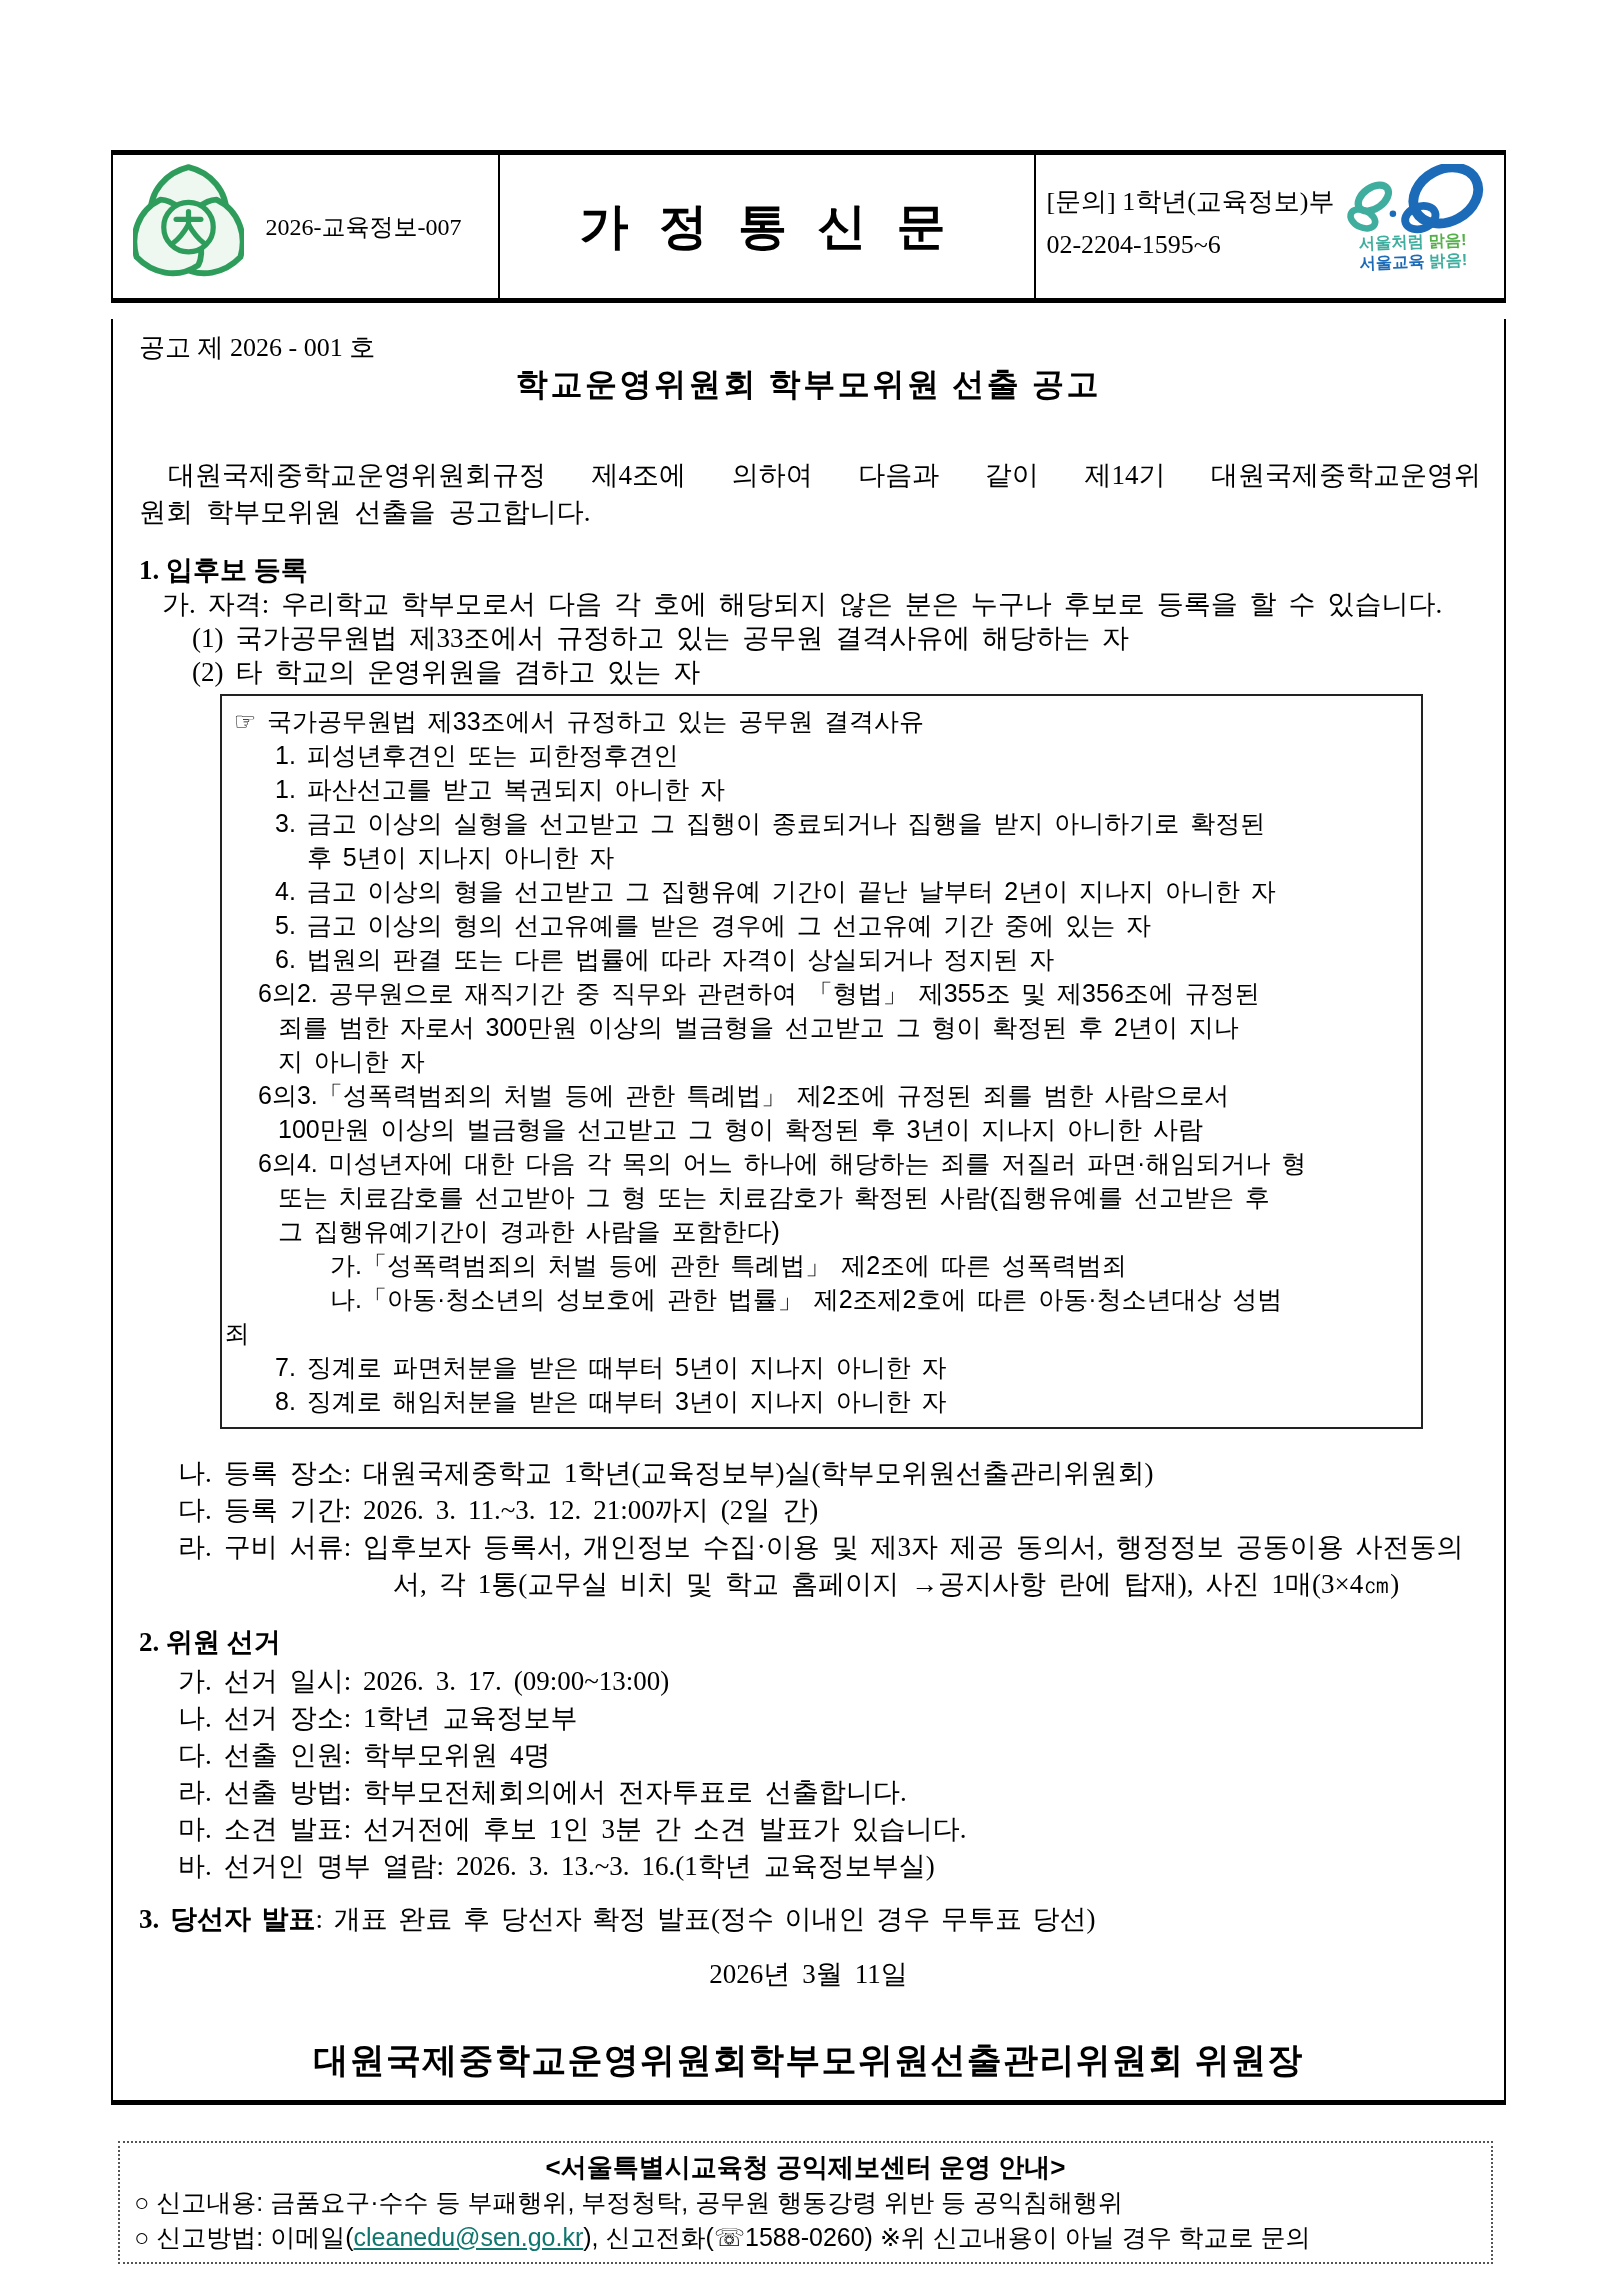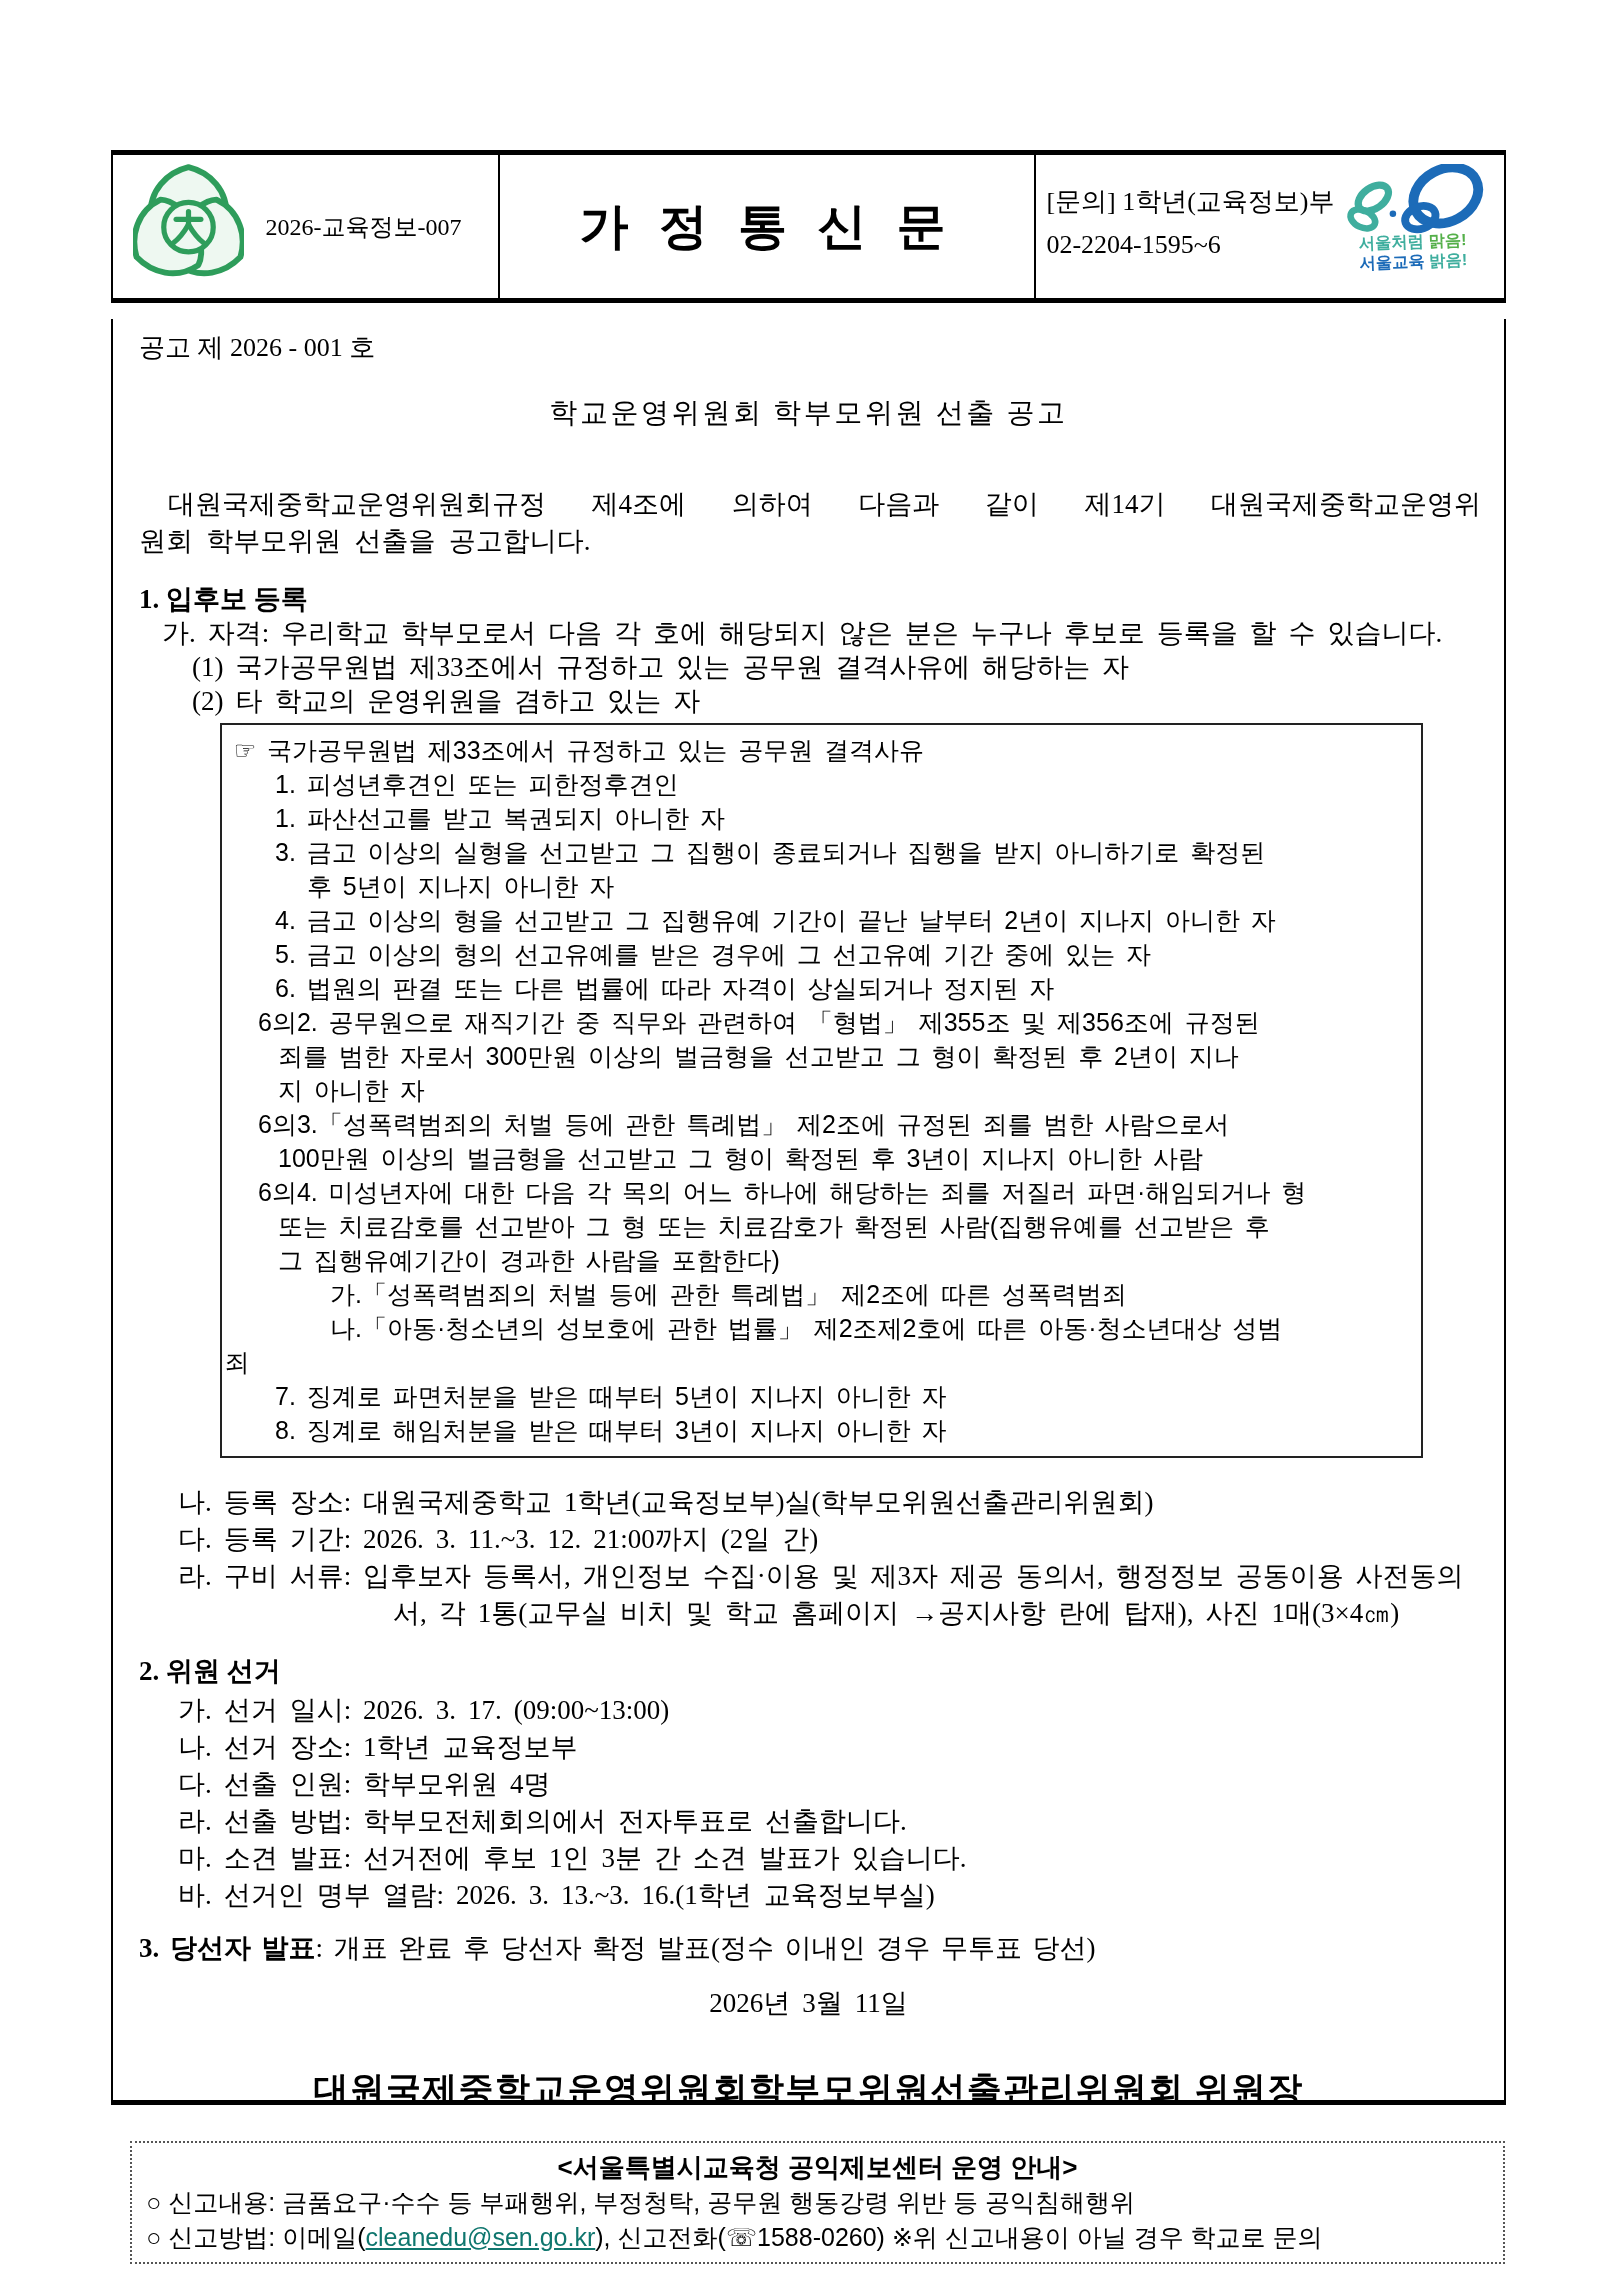--- a/index.html
+++ b/index.html
@@ -17,21 +17,21 @@
   .contact{position:absolute;left:10.4px;top:25px;font-size:26px;line-height:43px;white-space:nowrap;}
   .seoul-logo{position:absolute;right:3.9px;top:9px;}
   .seoul-slogan{position:absolute;right:2.6px;top:77px;width:176px;text-align:center;
       font-family:"Liberation Sans","DejaVu Sans",sans-serif;font-weight:bold;font-size:16.3px;line-height:19.6px;
       transform:rotate(-2deg);white-space:nowrap;}
   
   .mainbox{position:absolute;left:111px;top:319px;width:1395px;height:1786px;box-sizing:border-box;
        border:2px solid #000;border-top:none;border-bottom:5.9px solid #000;background:#fff;
        padding:0 26px;overflow:hidden;}
   .gonggo{padding-top:13px;font-size:26px;line-height:31px;}
-  .ntitle{margin-top:29px;text-align:center;font-size:28px;font-weight:normal;letter-spacing:2.6px;line-height:42px;}
+  .ntitle{text-align:center;font-size:32px;font-weight:bold;letter-spacing:2.6px;line-height:42px;}
   .intro{margin-top:52px;font-size:27px;line-height:37px;word-spacing:6.5px;}
   .intro .l1{padding-left:29px;width:1313px;text-align:justify;text-align-last:justify;}
   .sech{margin-top:22px;font-size:27px;font-weight:bold;line-height:34px;}
   .s1items div{font-size:27px;line-height:34px;word-spacing:5.2px;white-space:nowrap;}
   .s1items .lvA{padding-left:23px;}
   .s1items .lvB{padding-left:53px;}
   
   .lawbox{margin-top:5.2px;margin-left:81px;width:1203px;box-sizing:border-box;border:2px solid #222;
       padding:7.8px 0 9px 0;background:#fff;
       font-family:"Liberation Sans","DejaVu Sans",sans-serif;font-size:25px;line-height:34px;word-spacing:3.9px;}
@@ -46,21 +46,21 @@
   .regitems{margin-top:26px;}
   .regitems div{font-size:27px;line-height:37px;word-spacing:5.2px;white-space:nowrap;padding-left:39px;}
   .regitems div.cont{padding-left:254px;}
   .s2items div{font-size:27px;line-height:37px;word-spacing:5.2px;white-space:nowrap;padding-left:39px;}
   .s2items{margin-top:3.9px;}
   .sec3{margin-top:17px;font-size:27px;line-height:34px;word-spacing:3.9px;white-space:nowrap;}
   .sec3 b{font-size:27px;}
   .dateline{margin-top:22px;text-align:center;font-size:27px;line-height:33px;word-spacing:5.2px;}
   .signature{margin-top:50px;text-align:center;font-size:35px;font-weight:bold;letter-spacing:1.3px;line-height:40px;}
   
-  .footbox{position:absolute;left:130px;top:2141px;width:1375px;height:123px;box-sizing:border-box;
+  .footbox{position:absolute;left:118px;top:2141px;width:1375px;height:123px;box-sizing:border-box;
       border:2px dotted #555;background:#fff;
       font-family:"Liberation Sans","DejaVu Sans",sans-serif;font-size:25px;line-height:35px;}
   .foot-title{margin-top:6.5px;text-align:center;font-weight:bold;font-size:26px;}
   .foot-line{padding-left:14.3px;white-space:nowrap;}
   .foot-line a{color:#0f766e;text-decoration:underline;}
   .teal{color:#3fae9e;} .green{color:#55b04a;} .blue{color:#1c6bb8;}
 </style>
 </head>
 <body>
 

